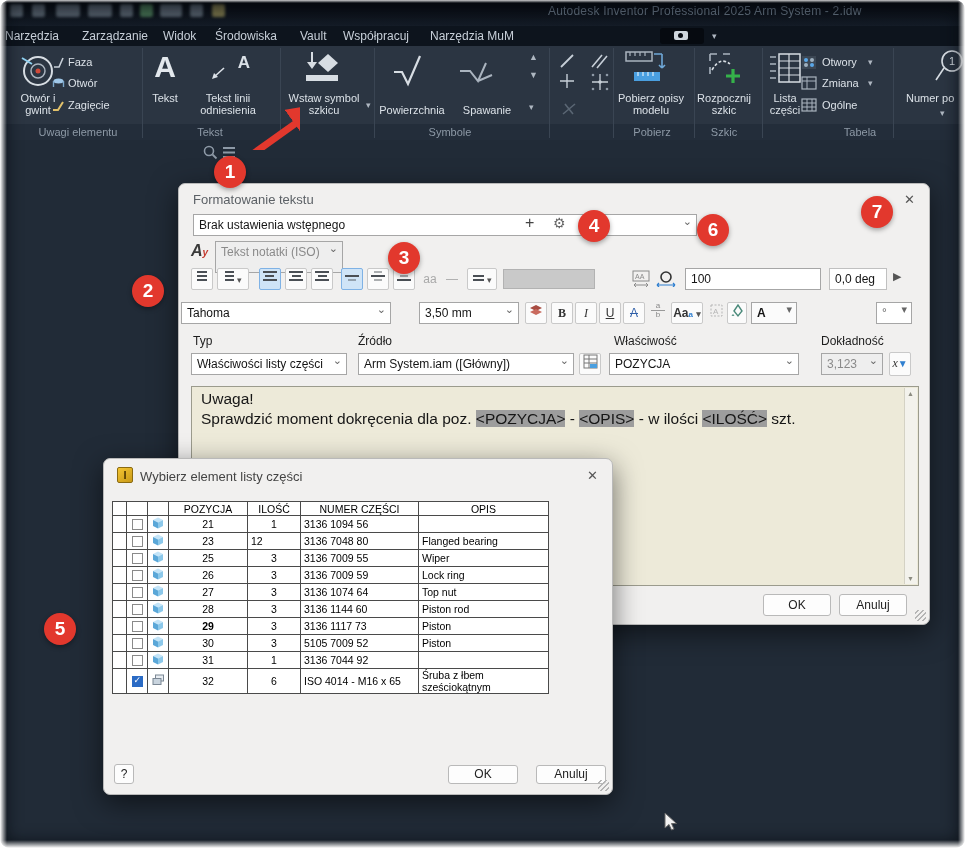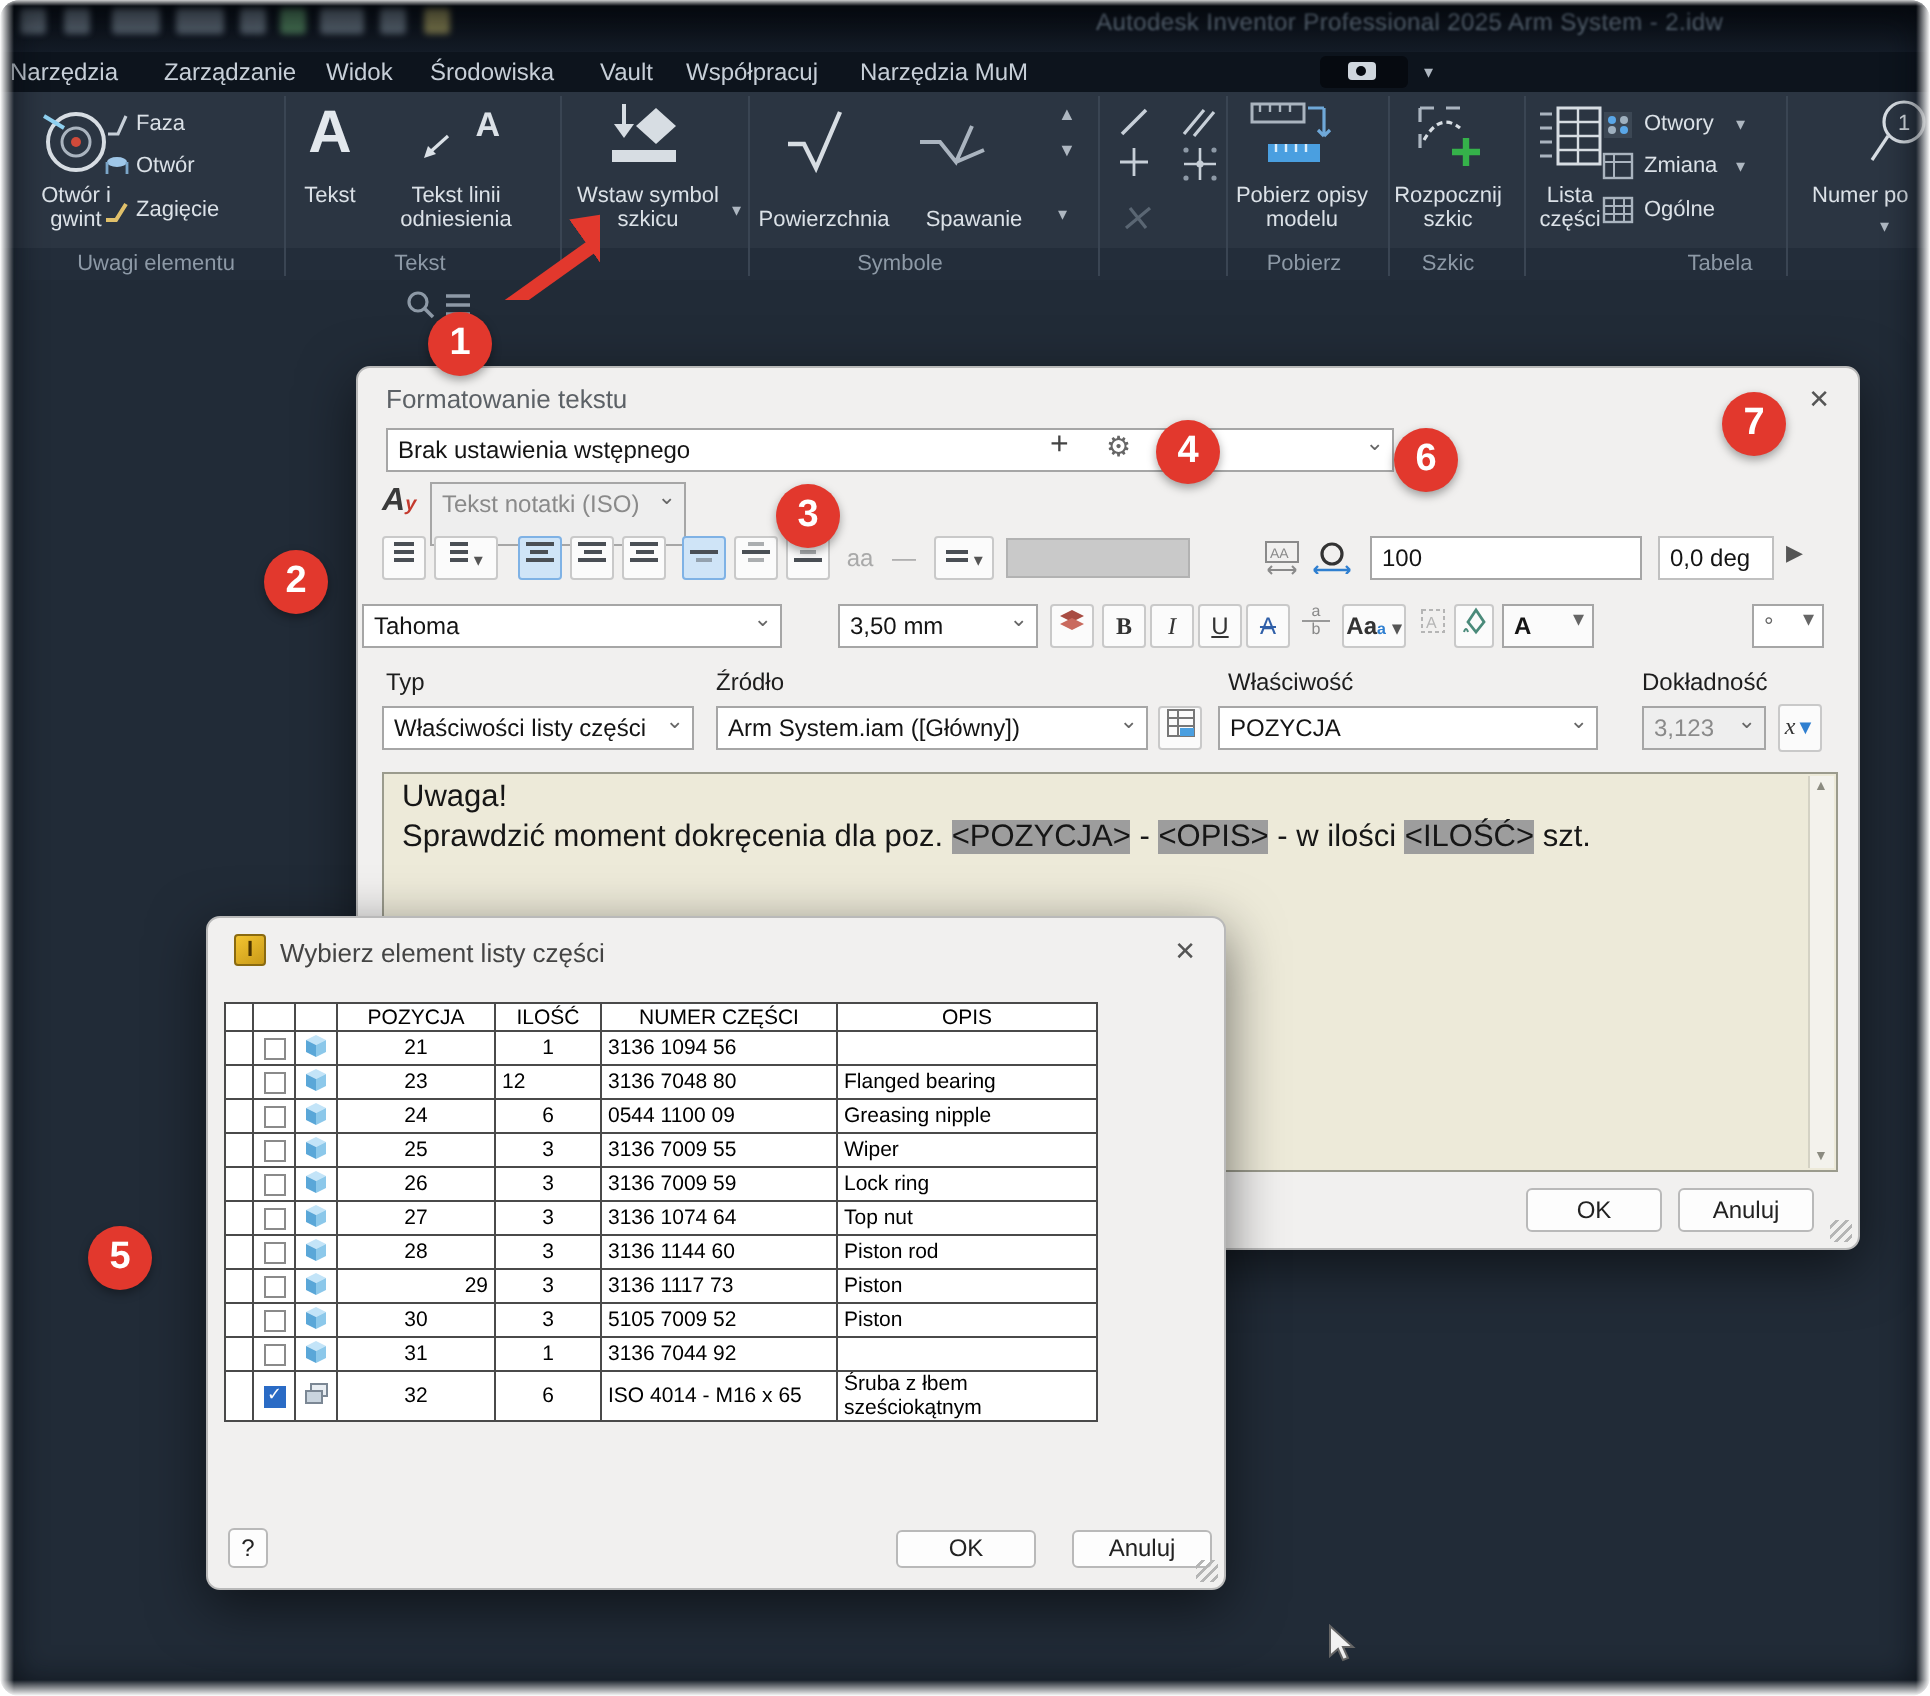--- a/index.html
+++ b/index.html
@@ -428,35 +428,20 @@
               <tr>
                 <td></td>
                 <td>
                   <div class="cbx"></div>
                 </td>
                 <td style="text-align: center;"><svg width="12" height="12" viewBox="0 0 12 12">
                     <path d="M6 0.5 L11 3 L6 5.5 L1 3 Z" fill="#c3e4f8"></path>
                     <path d="M1 3 L6 5.5 L6 11.5 L1 9 Z" fill="#5aa7d8"></path>
                     <path d="M11 3 L6 5.5 L6 11.5 L11 9 Z" fill="#8cc8ea"></path>
                   </svg></td>
-                <td style="text-align: center;">24</td>
-                <td style="text-align: center;">6</td>
-                <td style="text-align: left;">0544 1100 09</td>
-                <td style="text-align: left;">Greasing nipple</td>
-              </tr>
-              <tr>
-                <td></td>
-                <td>
-                  <div class="cbx"></div>
-                </td>
-                <td style="text-align: center;"><svg width="12" height="12" viewBox="0 0 12 12">
-                    <path d="M6 0.5 L11 3 L6 5.5 L1 3 Z" fill="#c3e4f8"></path>
-                    <path d="M1 3 L6 5.5 L6 11.5 L1 9 Z" fill="#5aa7d8"></path>
-                    <path d="M11 3 L6 5.5 L6 11.5 L11 9 Z" fill="#8cc8ea"></path>
-                  </svg></td>
                 <td style="text-align: center;">25</td>
                 <td style="text-align: center;">3</td>
                 <td style="text-align: left;">3136 7009 55</td>
                 <td style="text-align: left;">Wiper</td>
               </tr>
               <tr>
                 <td></td>
                 <td>
                   <div class="cbx"></div>
                 </td>
@@ -503,21 +488,21 @@
               <tr>
                 <td></td>
                 <td>
                   <div class="cbx"></div>
                 </td>
                 <td style="text-align: center;"><svg width="12" height="12" viewBox="0 0 12 12">
                     <path d="M6 0.5 L11 3 L6 5.5 L1 3 Z" fill="#c3e4f8"></path>
                     <path d="M1 3 L6 5.5 L6 11.5 L1 9 Z" fill="#5aa7d8"></path>
                     <path d="M11 3 L6 5.5 L6 11.5 L11 9 Z" fill="#8cc8ea"></path>
                   </svg></td>
-                <td style="text-align: right;">29</td>
+                <td style="text-align: center; font-weight: bold;">29</td>
                 <td style="text-align: center;">3</td>
                 <td style="text-align: left;">3136 1117 73</td>
                 <td style="text-align: left;">Piston</td>
               </tr>
               <tr>
                 <td></td>
                 <td>
                   <div class="cbx"></div>
                 </td>
                 <td style="text-align: center;"><svg width="12" height="12" viewBox="0 0 12 12">

